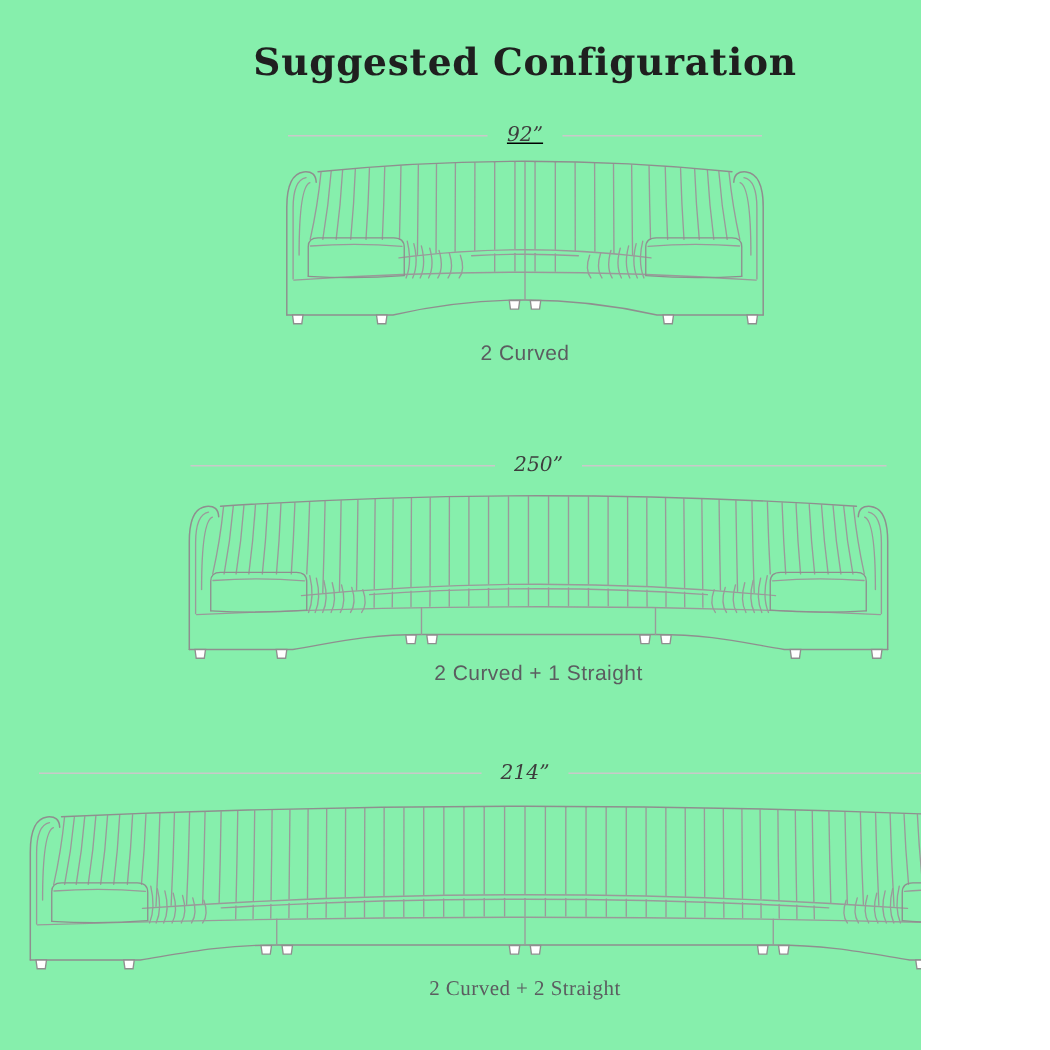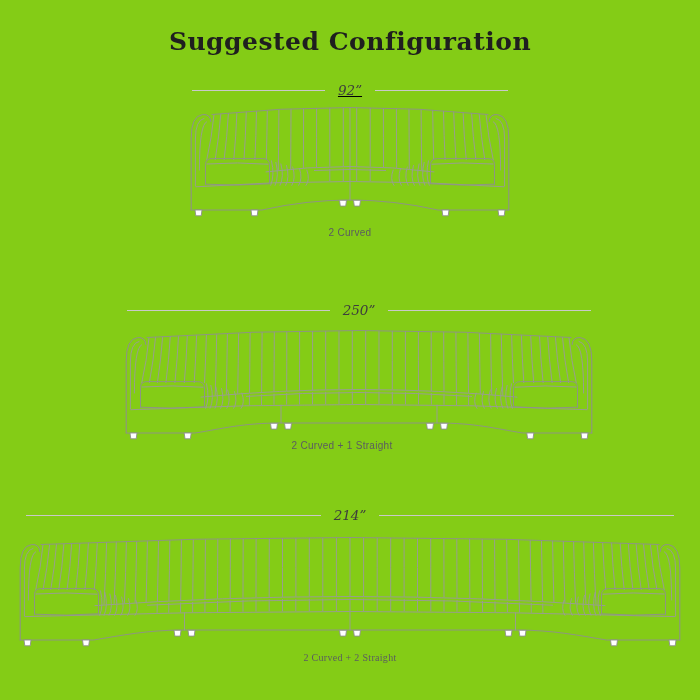--- a/index.html
+++ b/index.html
@@ -1,34 +1,34 @@
 <!DOCTYPE html>
 <html><head>
 <meta charset="utf-8">
 <style>
   html,body{margin:0;padding:0;background:#ffffff;}
-  .canvas{position:relative;width:700px;height:700px;background:#84cc16;overflow:hidden;
+  .canvas{position:relative;width:614px;height:700px;background:#86efac;overflow:hidden;
           font-family:"Liberation Sans",sans-serif;}
   .title{position:absolute;top:27px;left:0;width:700px;text-align:center;
          font-family:"DejaVu Serif",serif;font-weight:700;font-size:25px;
          letter-spacing:.5px;color:#1f1f1f;}
   .dimline{position:absolute;display:flex;align-items:center;height:16px;}
   .rule{flex:1;height:0;border-top:1px solid #c9c9c9;}
   .dim-label{padding:0 13px;font-family:"DejaVu Serif",serif;font-style:italic;
              font-size:13.5px;color:#3d3d3d;line-height:16px;white-space:nowrap;}
   .sofa-host{position:absolute;}
   .sofa-host svg{display:block;}
-  .caption{position:absolute;text-align:center;font-size:10px;color:#5b5d60;
+  .caption{position:absolute;text-align:center;font-size:14px;color:#5b5d60;
            letter-spacing:.3px;}
   #cfg0 .dimline{left:192px;top:82px;width:316px;text-decoration:underline;}
   #cfg0 .sofa-host{left:190px;top:106px;width:320px;height:113px;}
   #cfg0 .caption{left:190px;top:227px;width:320px;}
   #cfg1 .dimline{left:127px;top:302px;width:464px;}
   #cfg1 .sofa-host{left:125px;top:329px;width:468px;height:113px;}
-  #cfg1 .caption{left:108px;top:440px;width:468px;}
+  #cfg1 .caption{left:125px;top:440px;width:468px;}
   #cfg2 .dimline{left:26px;top:507px;width:648px;}
   #cfg2 .sofa-host{left:19px;top:536px;width:662px;height:113px;}
   #cfg2 .caption{left:19px;top:652px;width:662px;font-family:Liberation Serif, serif;}
 </style>
 </head>
 <body>
 
 <div class="canvas">
   <div class="title">Suggested Configuration</div>
 

